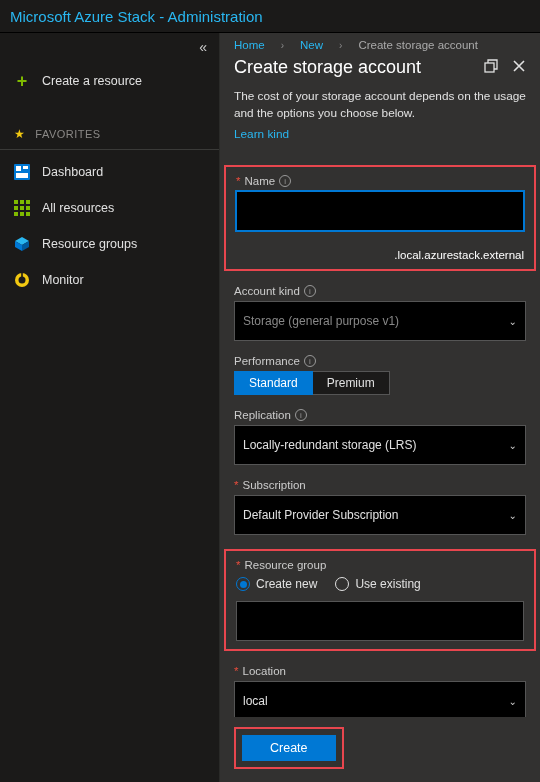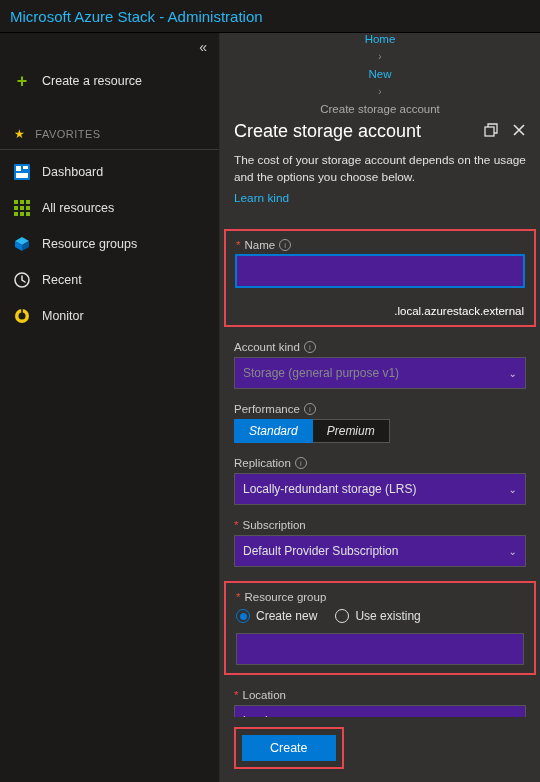--- a/index.html
+++ b/index.html
@@ -8,43 +8,43 @@
   .header-title { color: #29b7f1; font-size: 15px; font-weight: 400; }
   .main { display: flex; height: calc(782px - 32px); }
   .sidebar { width: 220px; background: #1b1a19; display: flex; flex-direction: column; padding-top: 4px; border-right: 1px solid #2a2a28; }
   .collapse-btn { align-self: flex-end; padding: 2px 12px 8px 0; color: #ccc; font-size: 14px; cursor: pointer; }
   .nav-item { display: flex; align-items: center; padding: 10px 14px; color: #e1e1e1; font-size: 12.5px; cursor: pointer; gap: 12px; }
   .nav-icon { width: 16px; height: 16px; display: flex; align-items: center; justify-content: center; flex-shrink: 0; }
   .fav-section { margin-top: 20px; }
   .fav-header { display: flex; align-items: center; padding: 8px 14px; gap: 10px; color: #8a8886; font-size: 11px; letter-spacing: 0.5px; border-bottom: 1px solid #3a3a38; margin-bottom: 4px; }
   .fav-header .star { color: #f2c811; font-size: 12px; }
   .content { flex: 1; background: #323130; display: flex; flex-direction: column; }
-  .breadcrumb { display: flex; align-items: center; gap: 6px; padding: 0 14px 2px; font-size: 11.5px; flex-direction: column; }
+  .breadcrumb { display: flex; align-items: center; gap: 16px; padding: 6px 14px 2px; font-size: 11.5px; }
   .breadcrumb a { color: #29b7f1; text-decoration: none; cursor: pointer; }
   .breadcrumb .sep { color: #888; font-size: 10px; }
   .breadcrumb .current { color: #aaa; }
   .blade-header { display: flex; align-items: center; justify-content: space-between; padding: 4px 14px 10px; }
   .blade-title { color: #fff; font-size: 18px; font-weight: 400; }
   .blade-actions { display: flex; gap: 14px; align-items: center; }
   .blade-actions span { cursor: pointer; color: #e1e1e1; }
   .desc { padding: 0 14px; font-size: 11.8px; color: #e1e1e1; line-height: 1.45; }
   .desc a { color: #29b7f1; text-decoration: none; display: inline-block; margin-top: 4px; cursor: pointer; }
   .form { padding: 14px 14px 0; display: flex; flex-direction: column; gap: 4px; flex: 1; overflow: auto; }
   .field { margin-bottom: 10px; }
   .label { font-size: 11.5px; color: #ccc; margin-bottom: 4px; display: flex; align-items: center; gap: 4px; }
   .req { color: #e74c3c; }
   .info { display:inline-flex; width:12px; height:12px; border:1px solid #999; border-radius:50%; align-items:center; justify-content:center; font-size:8px; color:#999; }
   .input-wrap input, .select, .rg-input {
-    width: 100%; height: 32px; background: #4c1d95; border: 1px solid #555; color: #e1e1e1; padding: 0 8px; font-size: 12px; text-align: center;
+    width: 100%; height: 40px; background: #000000; border: 1px solid #555; color: #e1e1e1; padding: 0 8px; font-size: 12px; text-align: center;
   }
   .input-wrap.focused input { border: 1px solid #0078d4; outline: 1px solid #0078d4; }
   .select { display: flex; align-items: center; justify-content: space-between; cursor: pointer; }
   .select .chev { color: #ccc; font-size: 10px; }
   .suffix { text-align: right; font-size: 11.5px; color: #fff; margin-top: 18px; }
-  .seg { display: flex; font-style: italic; }
+  .seg { display: flex; }
   .seg-btn { padding: 4px 14px; font-size: 12px; border: 1px solid #555; background: #1b1a19; color: #e1e1e1; cursor: pointer; }
   .seg-btn.active { background: #0078d4; border-color: #0078d4; color: #fff; }
   .seg-btn + .seg-btn { border-left: none; }
   .radio-row { display: flex; align-items: center; gap: 18px; margin: 6px 0 10px; }
   .radio { display: flex; align-items: center; gap: 6px; font-size: 12px; cursor: pointer; }
   .radio-circle { width: 14px; height: 14px; border: 1.5px solid #e1e1e1; border-radius: 50%; display: flex; align-items: center; justify-content: center; }
   .radio-circle.sel { border-color: #0078d4; }
   .radio-circle.sel::after { content:""; width:7px; height:7px; background:#0078d4; border-radius:50%; }
   .highlight { border: 2px solid #e8464e; padding: 8px 10px; margin: 0 -10px 10px; }
   .highlight-name { margin-top: 8px; }
@@ -113,29 +113,20 @@
         <span class="nav-icon ic-cube">
           <svg width="16" height="16" viewBox="0 0 16 16">
               <polygon points="8,1 15,5 8,9 1,5" fill="#29b7f1"></polygon>
               <polygon points="1,5 8,9 8,15 1,11" fill="#0078d4"></polygon>
               <polygon points="15,5 8,9 8,15 15,11" fill="#005a9e"></polygon>
             </svg>
         </span>
         <span>Resource groups</span>
       </div>
 
-      <div class="nav-item">
-        <span class="nav-icon ic-clock">
-          <svg width="16" height="16" viewBox="0 0 16 16">
-              <circle cx="8" cy="8" r="7" fill="none" stroke="#e1e1e1" stroke-width="1.5"></circle>
-              <path d="M8 4 L8 8 L11 10" stroke="#e1e1e1" stroke-width="1.5" fill="none" stroke-linecap="round"></path>
-            </svg>
-        </span>
-        <span>Recent</span>
-      </div>
 
       <div class="nav-item">
         <span class="nav-icon ic-monitor">
           <svg width="16" height="16" viewBox="0 0 16 16">
               <circle cx="8" cy="8" r="7" fill="#f2c811"></circle>
               <circle cx="8" cy="8" r="3.5" fill="#1b1a19"></circle>
               <rect x="7.2" y="0" width="1.6" height="5" fill="#1b1a19"></rect>
             </svg>
         </span>
         <span>Monitor</span>

